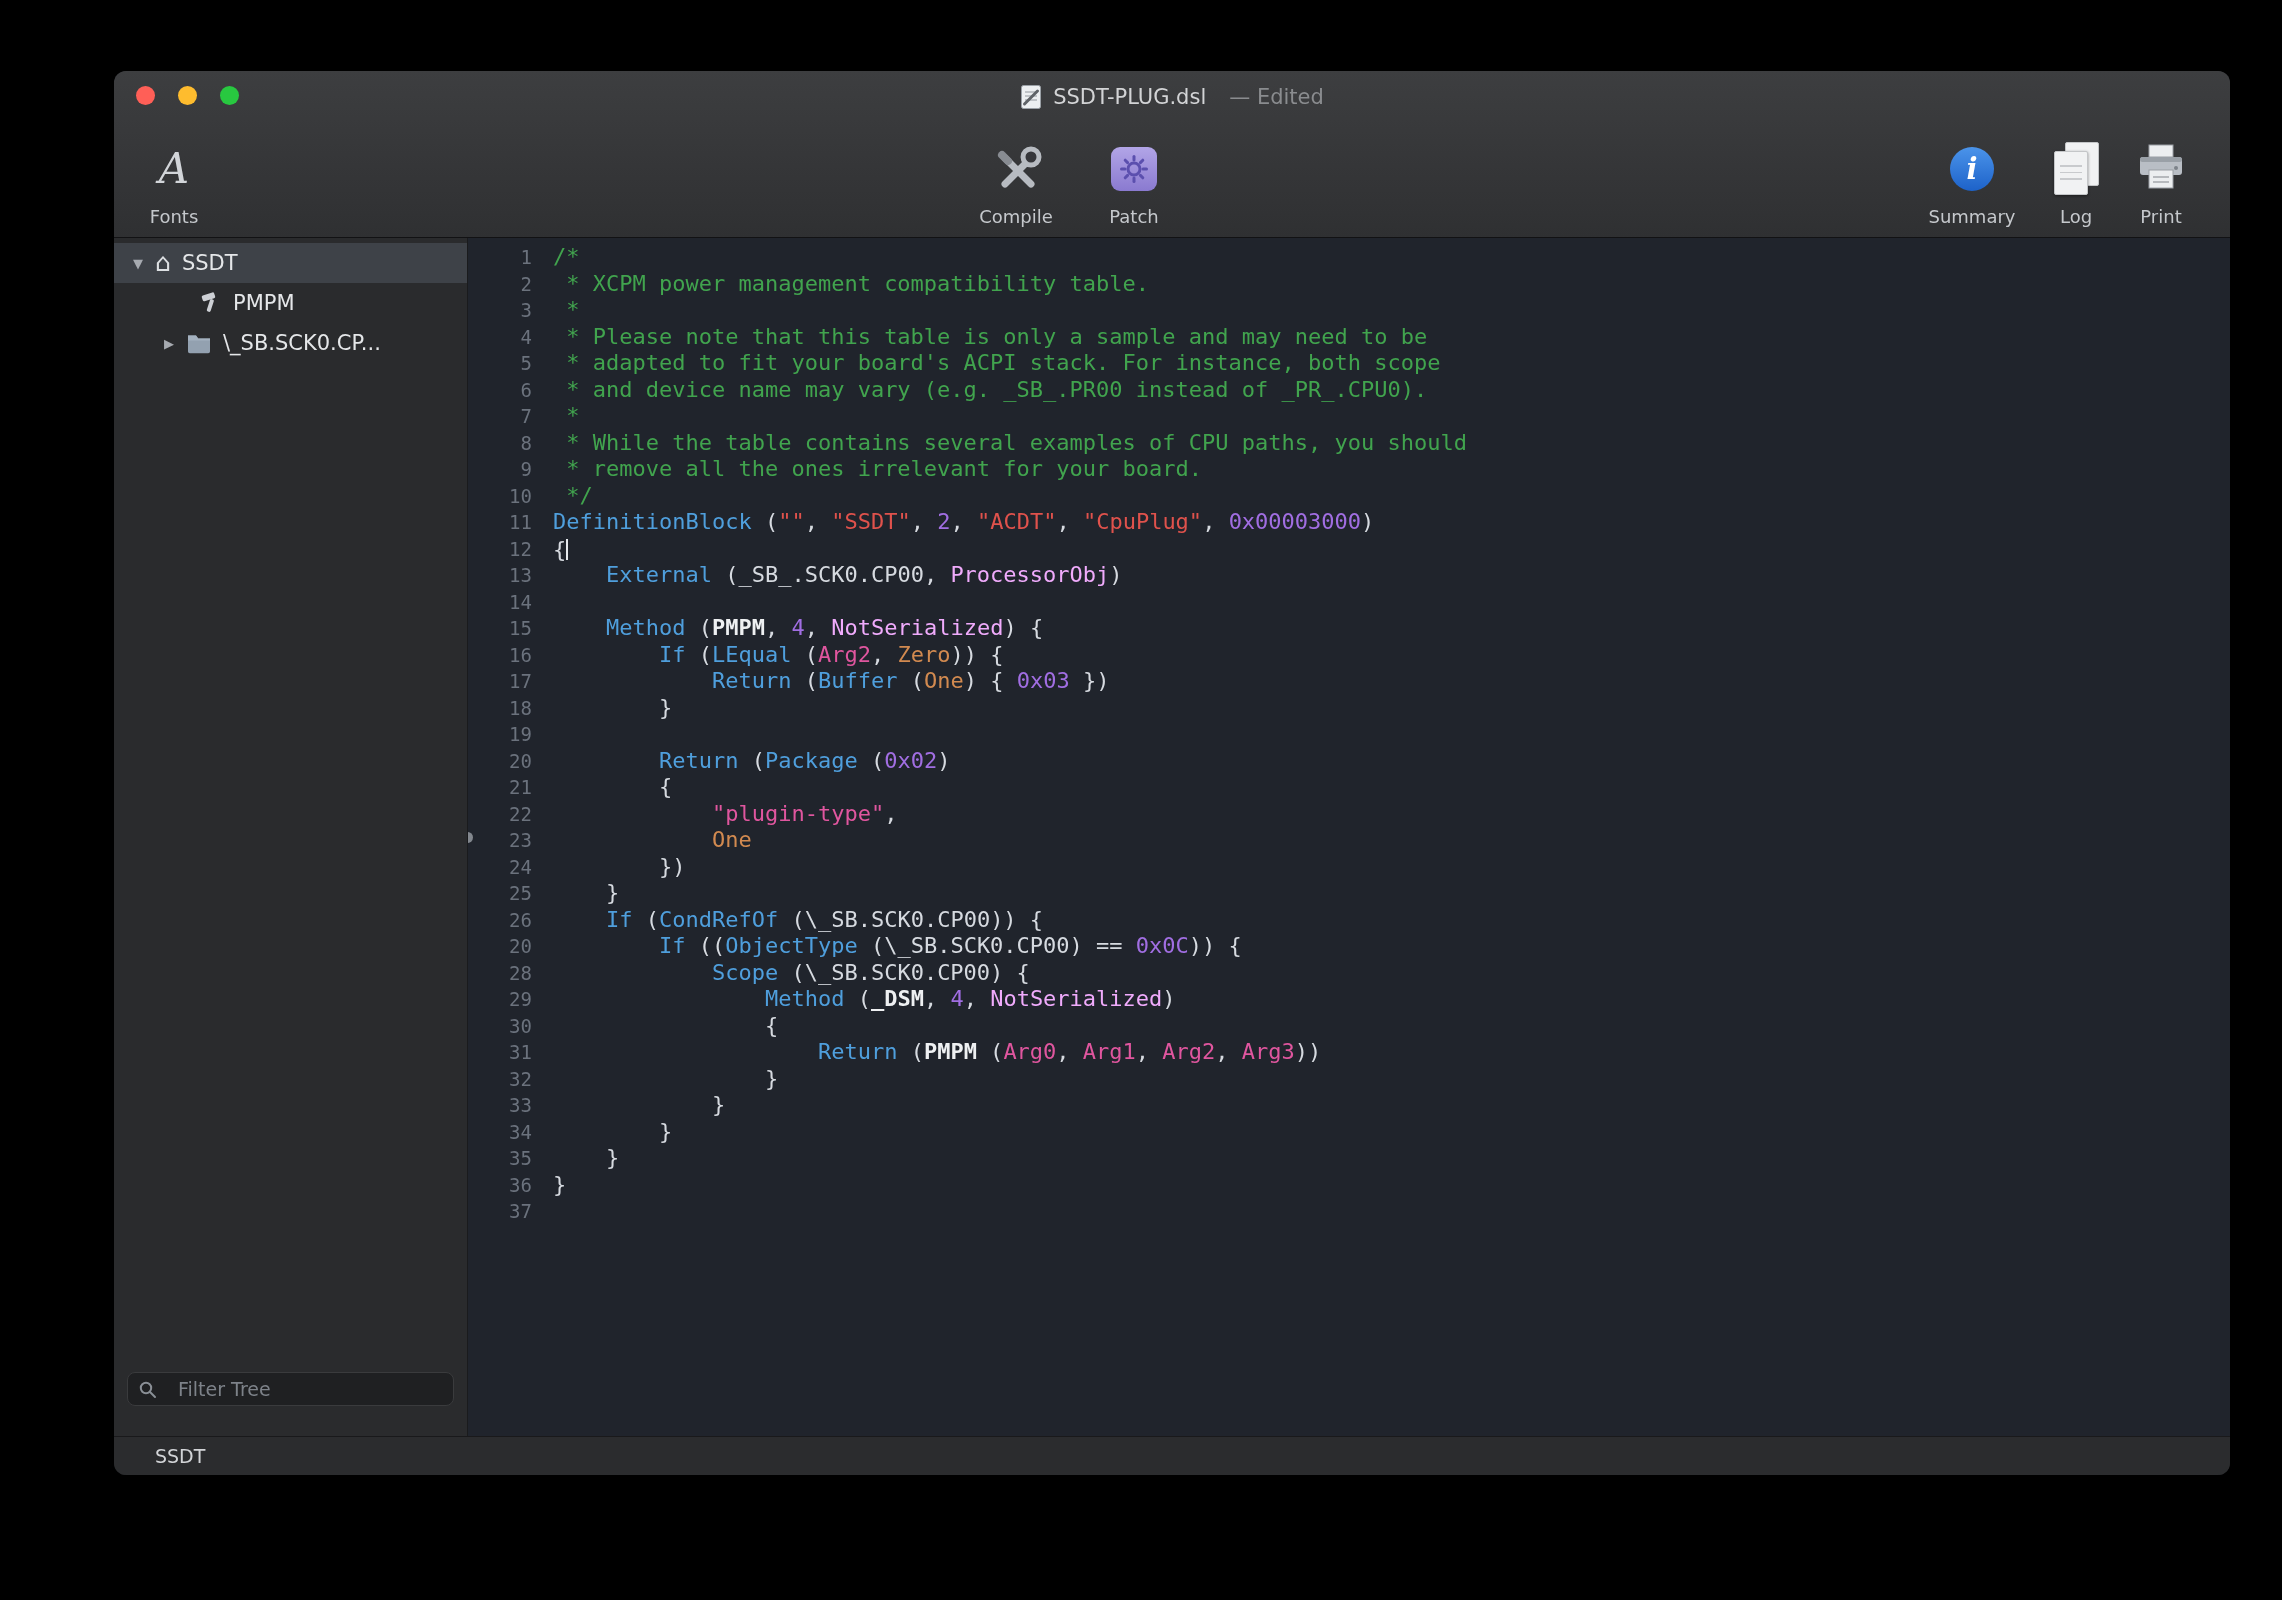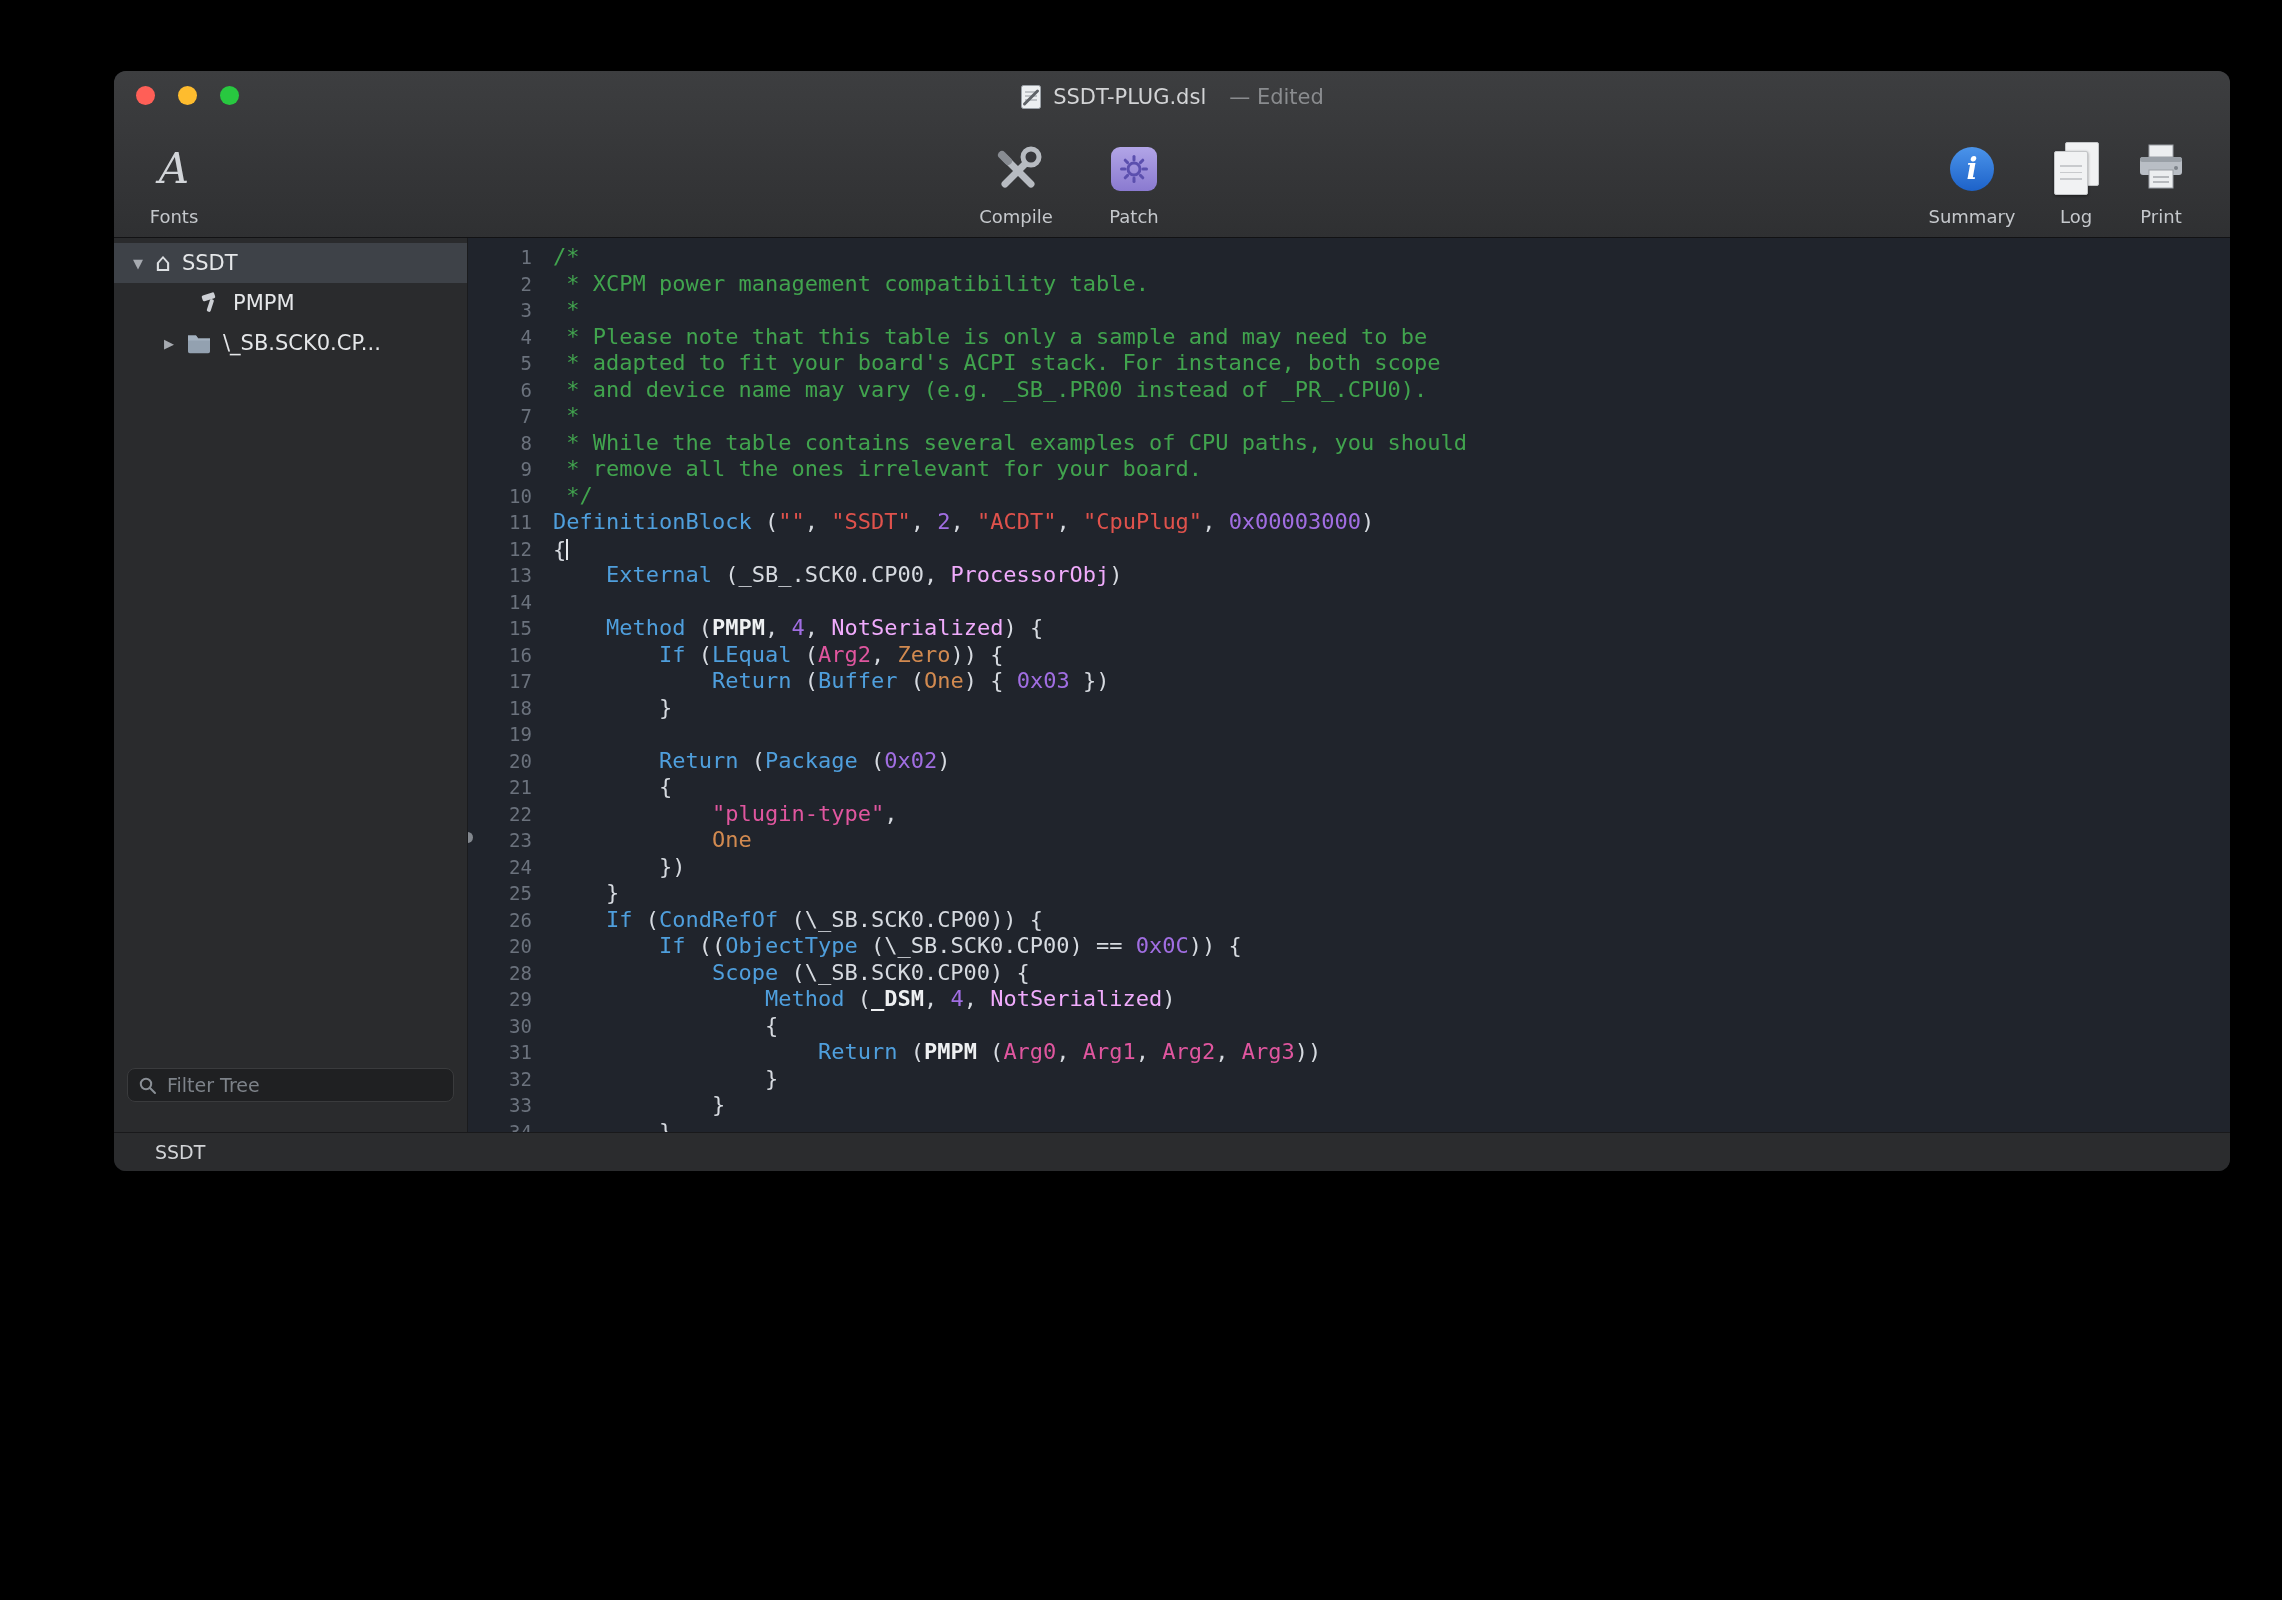--- a/index.html
+++ b/index.html
@@ -1,21 +1,21 @@
 <!DOCTYPE html>
 <html><head>
 <meta charset="utf-8">
 <style>
   html,body{margin:0;padding:0;}
   body{
     width:2282px;height:1600px;background:#000;position:relative;overflow:hidden;
     font-family:"DejaVu Sans","Liberation Sans",sans-serif;
   }
   .window{
-    position:absolute;left:114px;top:71px;width:2116px;height:1100px;
+    position:absolute;left:114px;top:71px;width:2116px;height:1404px;
     background:#222327;border-radius:12px;overflow:hidden;
     box-shadow:0 40px 110px rgba(0,0,0,.75);
     display:flex;flex-direction:column;
   }
   
   .header{height:166px;flex:none;background:linear-gradient(#3d3e40,#2f3032);border-bottom:1px solid #121214;position:relative;}
   .titlebar{height:48px;position:relative;display:flex;align-items:center;}
   .lights{display:flex;gap:23px;padding-left:22px;position:relative;z-index:2;}
   .light{width:19px;height:19px;border-radius:50%;}
   .light.red{background:#ff5f57}.light.yellow{background:#febc2e}.light.green{background:#28c840}
@@ -50,21 +50,21 @@
   .trow.selected{background:#3e4248;}
   .disc{width:16px;font-size:13px;color:#a6aab0;text-align:center;flex:none;}
   .trow1{padding-left:16px;}
   .trow1 .house{margin-left:9px;font-size:25px;color:#dde0e3;line-height:1;transform:translateY(-1px);}
   .trow1 .lbl{margin-left:11px;}
   .trow2{padding-left:84px;}
   .trow2 .lbl{margin-left:11px;}
   .trow3{padding-left:47px;}
   .trow3 svg{margin-left:9px;}
   .trow3 .lbl{margin-left:11px;}
-  .filter{position:absolute;left:13px;right:13px;bottom:30px;height:34px;background:#1f2022;border:1px solid #3a3b3d;border-radius:8px;display:flex;align-items:center;gap:8px;padding:0 10px;box-sizing:border-box;}
+  .filter{position:absolute;left:13px;right:13px;bottom:30px;height:34px;background:#1f2022;border:1px solid #3a3b3d;border-radius:8px;display:flex;align-items:center;gap:19px;padding:0 10px;box-sizing:border-box;}
   .filter input{flex:1;background:transparent;border:none;outline:none;color:#cfd2d5;font-size:19px;font-family:inherit;min-width:0;}
   .filter input::placeholder{color:#7d8289;}
   .split-dot{position:absolute;left:-6px;top:594px;width:11px;height:11px;border-radius:50%;background:#82878e;z-index:3;}
   
   .editor{flex:1;background:#20242c;position:relative;overflow:hidden;padding-top:6px;font-family:"DejaVu Sans Mono","Liberation Mono",monospace;}
   .line{display:flex;height:26.5px;line-height:26.5px;white-space:pre;}
   .ln{width:64px;flex:none;text-align:right;color:#6b727d;font-size:19px;user-select:none;}
   .code{padding-left:21px;font-size:22px;}
   .t-p{color:#d6dae0}
   .t-c{color:#41a44e}

